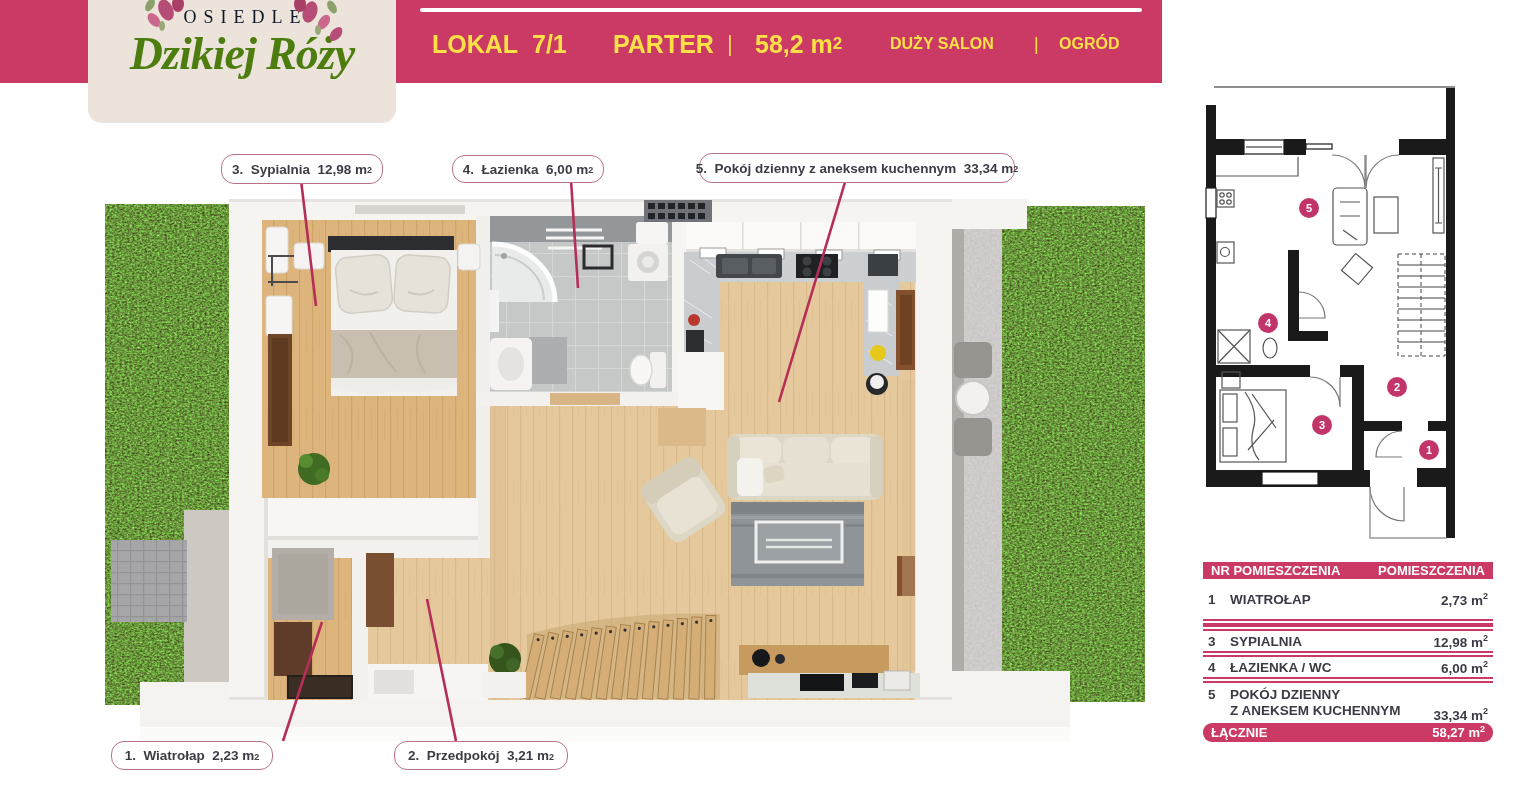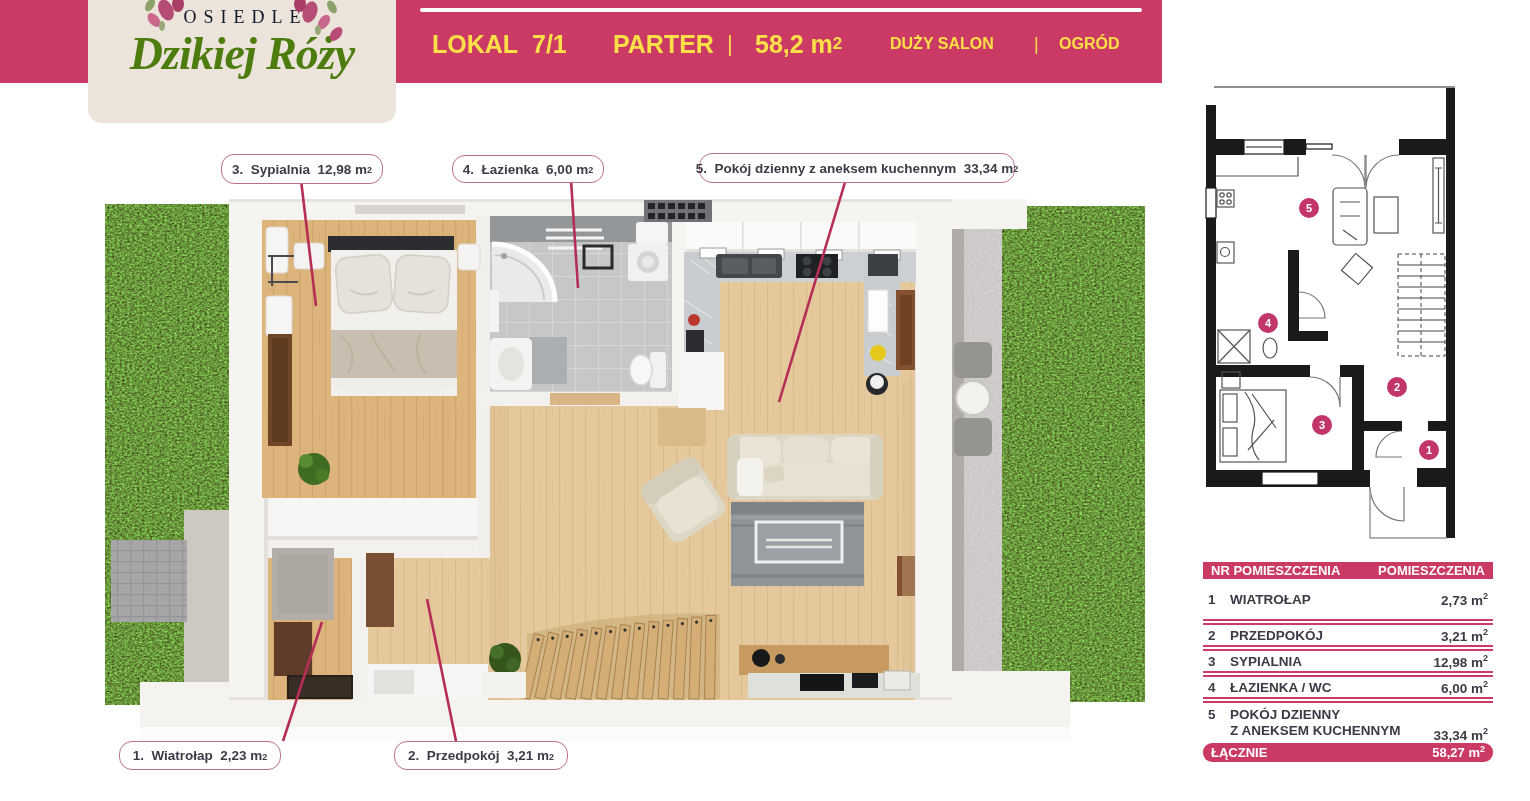--- a/index.html
+++ b/index.html
@@ -427,37 +427,33 @@
         <text x="1397" y="391" fill="#fff">2</text>
     <circle cx="1429" cy="450" r="10" fill="#c2356a"></circle>
         <text x="1429" y="454" fill="#fff">1</text>
   </g>
 </g>
 </svg>
 
 <div class="lbl" style="left:221px;top:154px;width:160px;height:28px;">3.&nbsp; Sypialnia&nbsp; 12,98 m<sup>2</sup></div>
 <div class="lbl" style="left:452px;top:155px;width:150px;height:26px;">4.&nbsp; Łazienka&nbsp; 6,00 m<sup>2</sup></div>
 <div class="lbl" style="left:699px;top:153px;width:314px;height:28px;">5.&nbsp; Pokój dzienny z aneksem kuchennym&nbsp; 33,34 m<sup>2</sup></div>
-<div class="lbl" style="left:119px;top:741px;width:160px;height:27px;">1.&nbsp; Wiatrołap&nbsp; 2,23 m<sup>2</sup></div>
+<div class="lbl" style="left:111px;top:741px;width:160px;height:27px;">1.&nbsp; Wiatrołap&nbsp; 2,23 m<sup>2</sup></div>
 <div class="lbl" style="left:394px;top:741px;width:172px;height:27px;">2.&nbsp; Przedpokój&nbsp; 3,21 m<sup>2</sup></div>
 
 <div id="tbl">
   <div class="hdr">
       <span>NR POMIESZCZENIA</span>
       <span>POMIESZCZENIA</span>
     </div>
   <div class="row" style="height:40px;">
       <span><span class="num">1</span>WIATROŁAP</span>
       <span>2,73 m<sup>2</sup></span>
     </div>
   <div class="sep"></div>
-  <div class="row" style="height:20px;">
-      <span><span class="num">2</span>PRZEDPOKÓJ</span>
-      <span>3,21 m<sup>2</sup></span>
-    </div>
   <div class="sep"></div>
   <div class="row" style="height:20px;">
       <span><span class="num">3</span>SYPIALNIA</span>
       <span>12,98 m<sup>2</sup></span>
     </div>
   <div class="sep"></div>
   <div class="row" style="height:20px;">
       <span><span class="num">4</span>ŁAZIENKA / WC</span>
       <span>6,00 m<sup>2</sup></span>
     </div>

